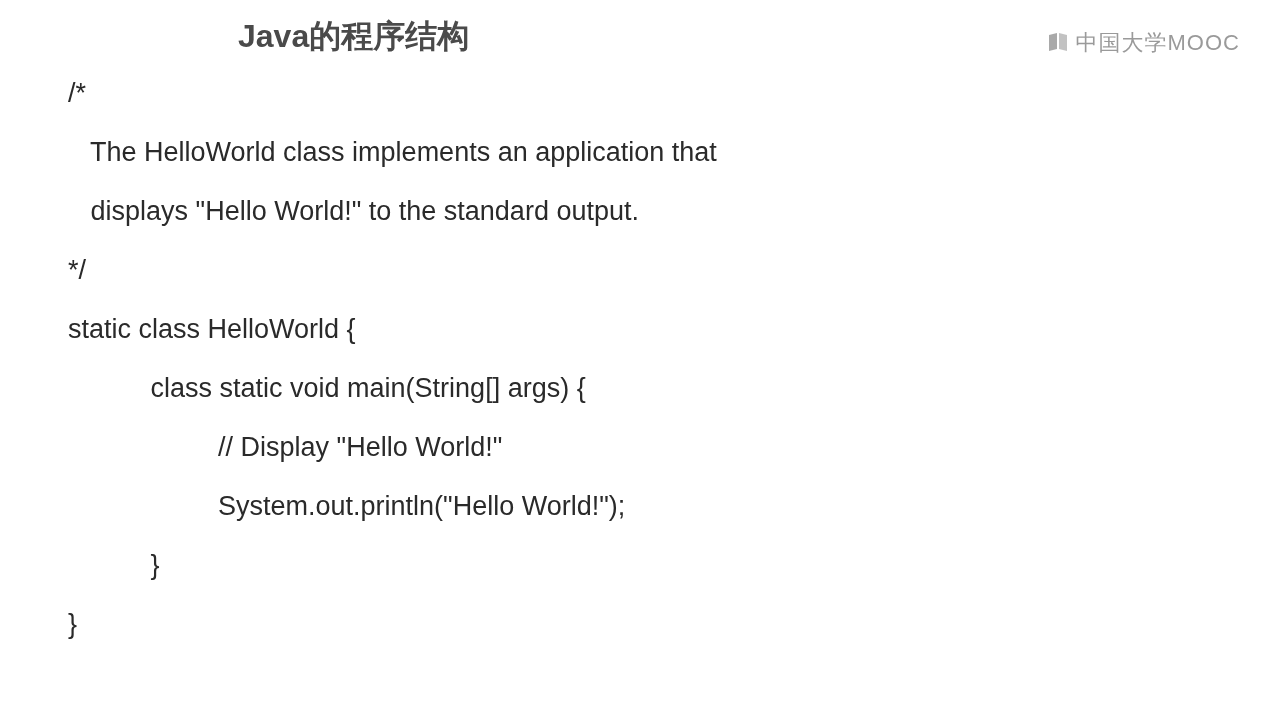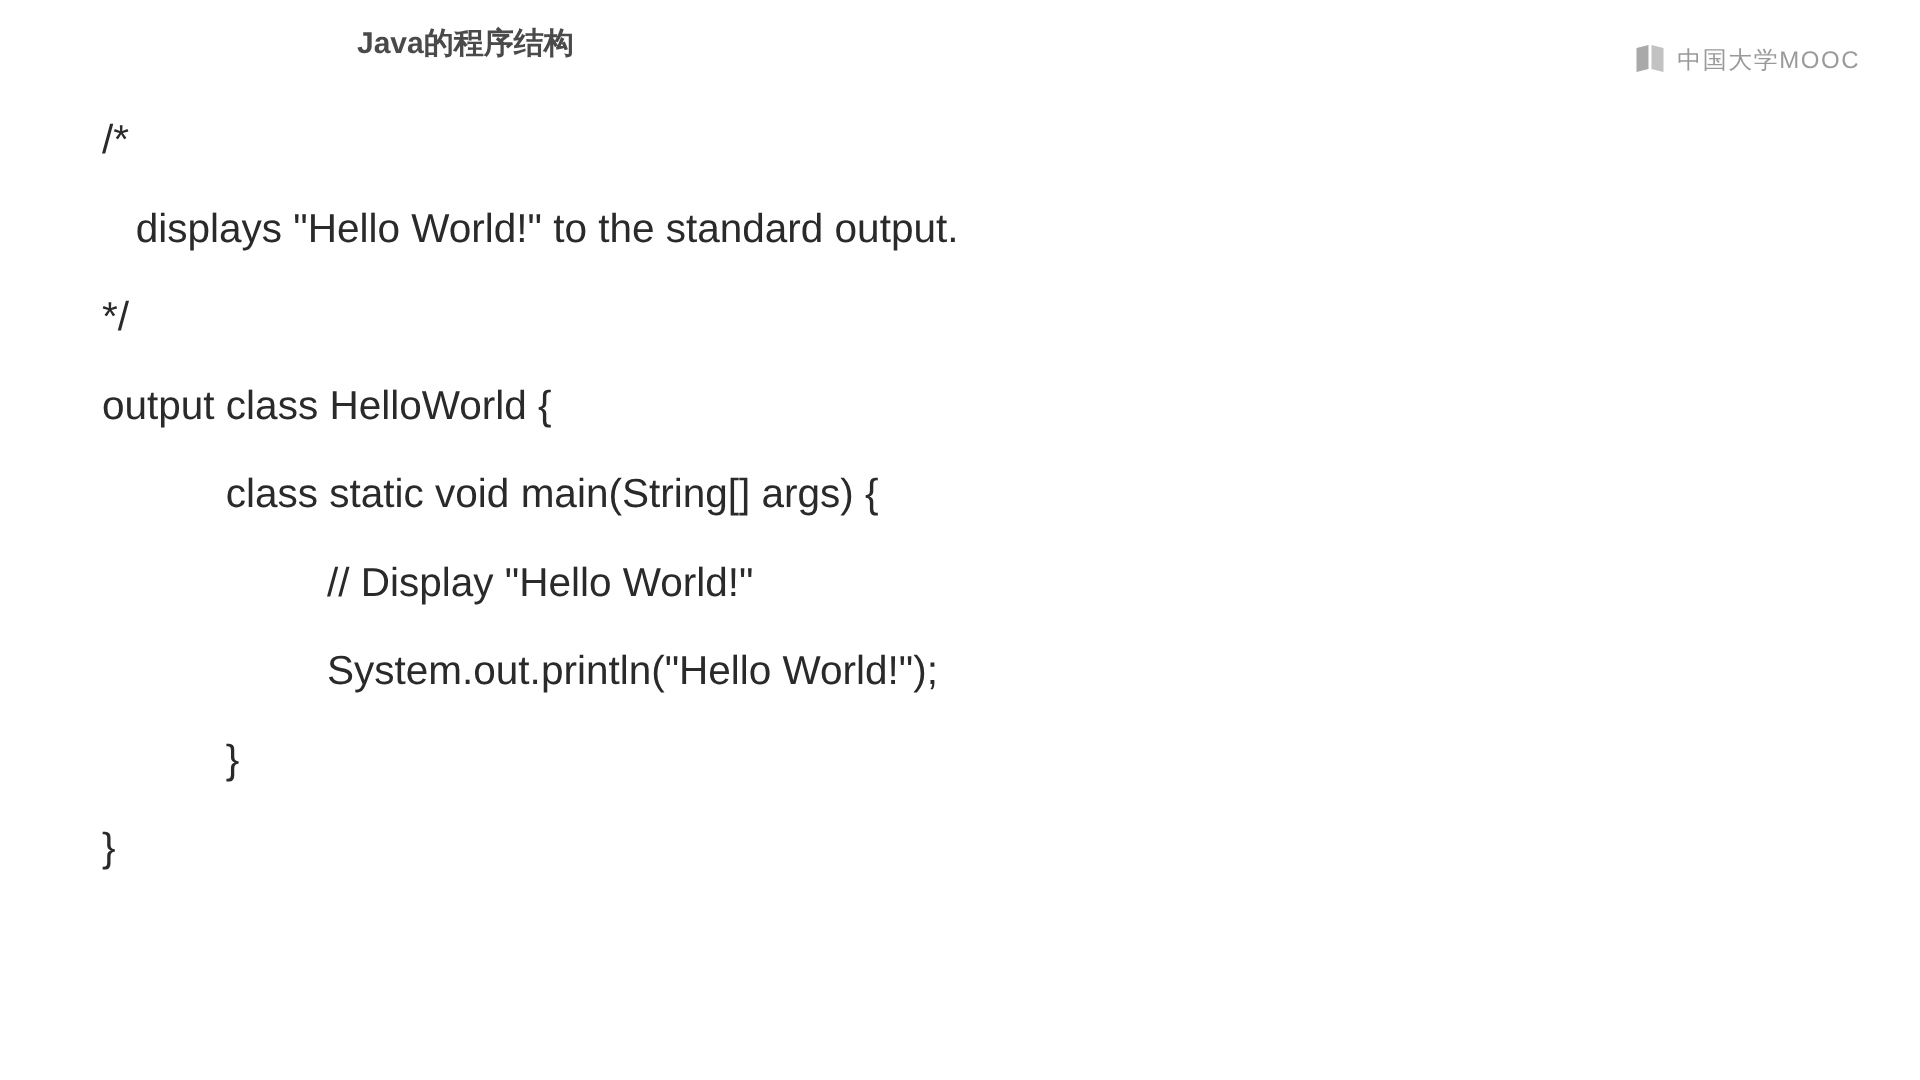--- a/index.html
+++ b/index.html
@@ -12,39 +12,39 @@
       height: 720px;
       background: #ffffff;
       font-family: "Microsoft YaHei", "Segoe UI", Arial, sans-serif;
       position: relative;
       overflow: hidden;
     }
     .title {
       position: absolute;
       top: 15px;
       left: 238px;
-      font-size: 20px;
+      font-size: 32px;
       font-weight: bold;
       color: #4a4a4a;
     }
     .logo {
       position: absolute;
       top: 28px;
       right: 40px;
       display: flex;
       align-items: center;
       gap: 6px;
       color: #9a9a9a;
     }
     .logo-icon {
       width: 24px;
       height: 24px;
     }
     .logo-text {
-      font-size: 16px;
+      font-size: 22px;
       font-weight: 400;
       letter-spacing: 1px;
       color: #9a9a9a;
     }
     .code-block {
       position: absolute;
       top: 80px;
       left: 68px;
       font-family: "Segoe UI", Arial, sans-serif;
       font-size: 27px;
@@ -69,21 +69,22 @@
     <svg viewBox="0 0 24 24" fill="#9a9a9a">
       <path d="M3 4 L11 2 L11 18 L3 20 Z" opacity="0.85"></path>
       <path d="M13 2 L21 4 L21 20 L13 18 Z" opacity="0.6"></path>
     </svg>
   </span>
   <span class="logo-text">中国大学MOOC</span>
 </div>
 
 <div class="code-block">
   <div class="code-line">/*</div>
+  <div class="code-line">   The HelloWorld class implements an application that</div>
   <div class="code-line">   displays "Hello World!" to the standard output.</div>
   <div class="code-line">*/</div>
-  <div class="code-line">output class HelloWorld {</div>
+  <div class="code-line">static class HelloWorld {</div>
   <div class="code-line">           class static void main(String[] args) {</div>
   <div class="code-line">                    // Display "Hello World!"</div>
   <div class="code-line">                    System.out.println("Hello World!");</div>
   <div class="code-line">           }</div>
   <div class="code-line">}</div>
 </div>
 
 </body></html>

